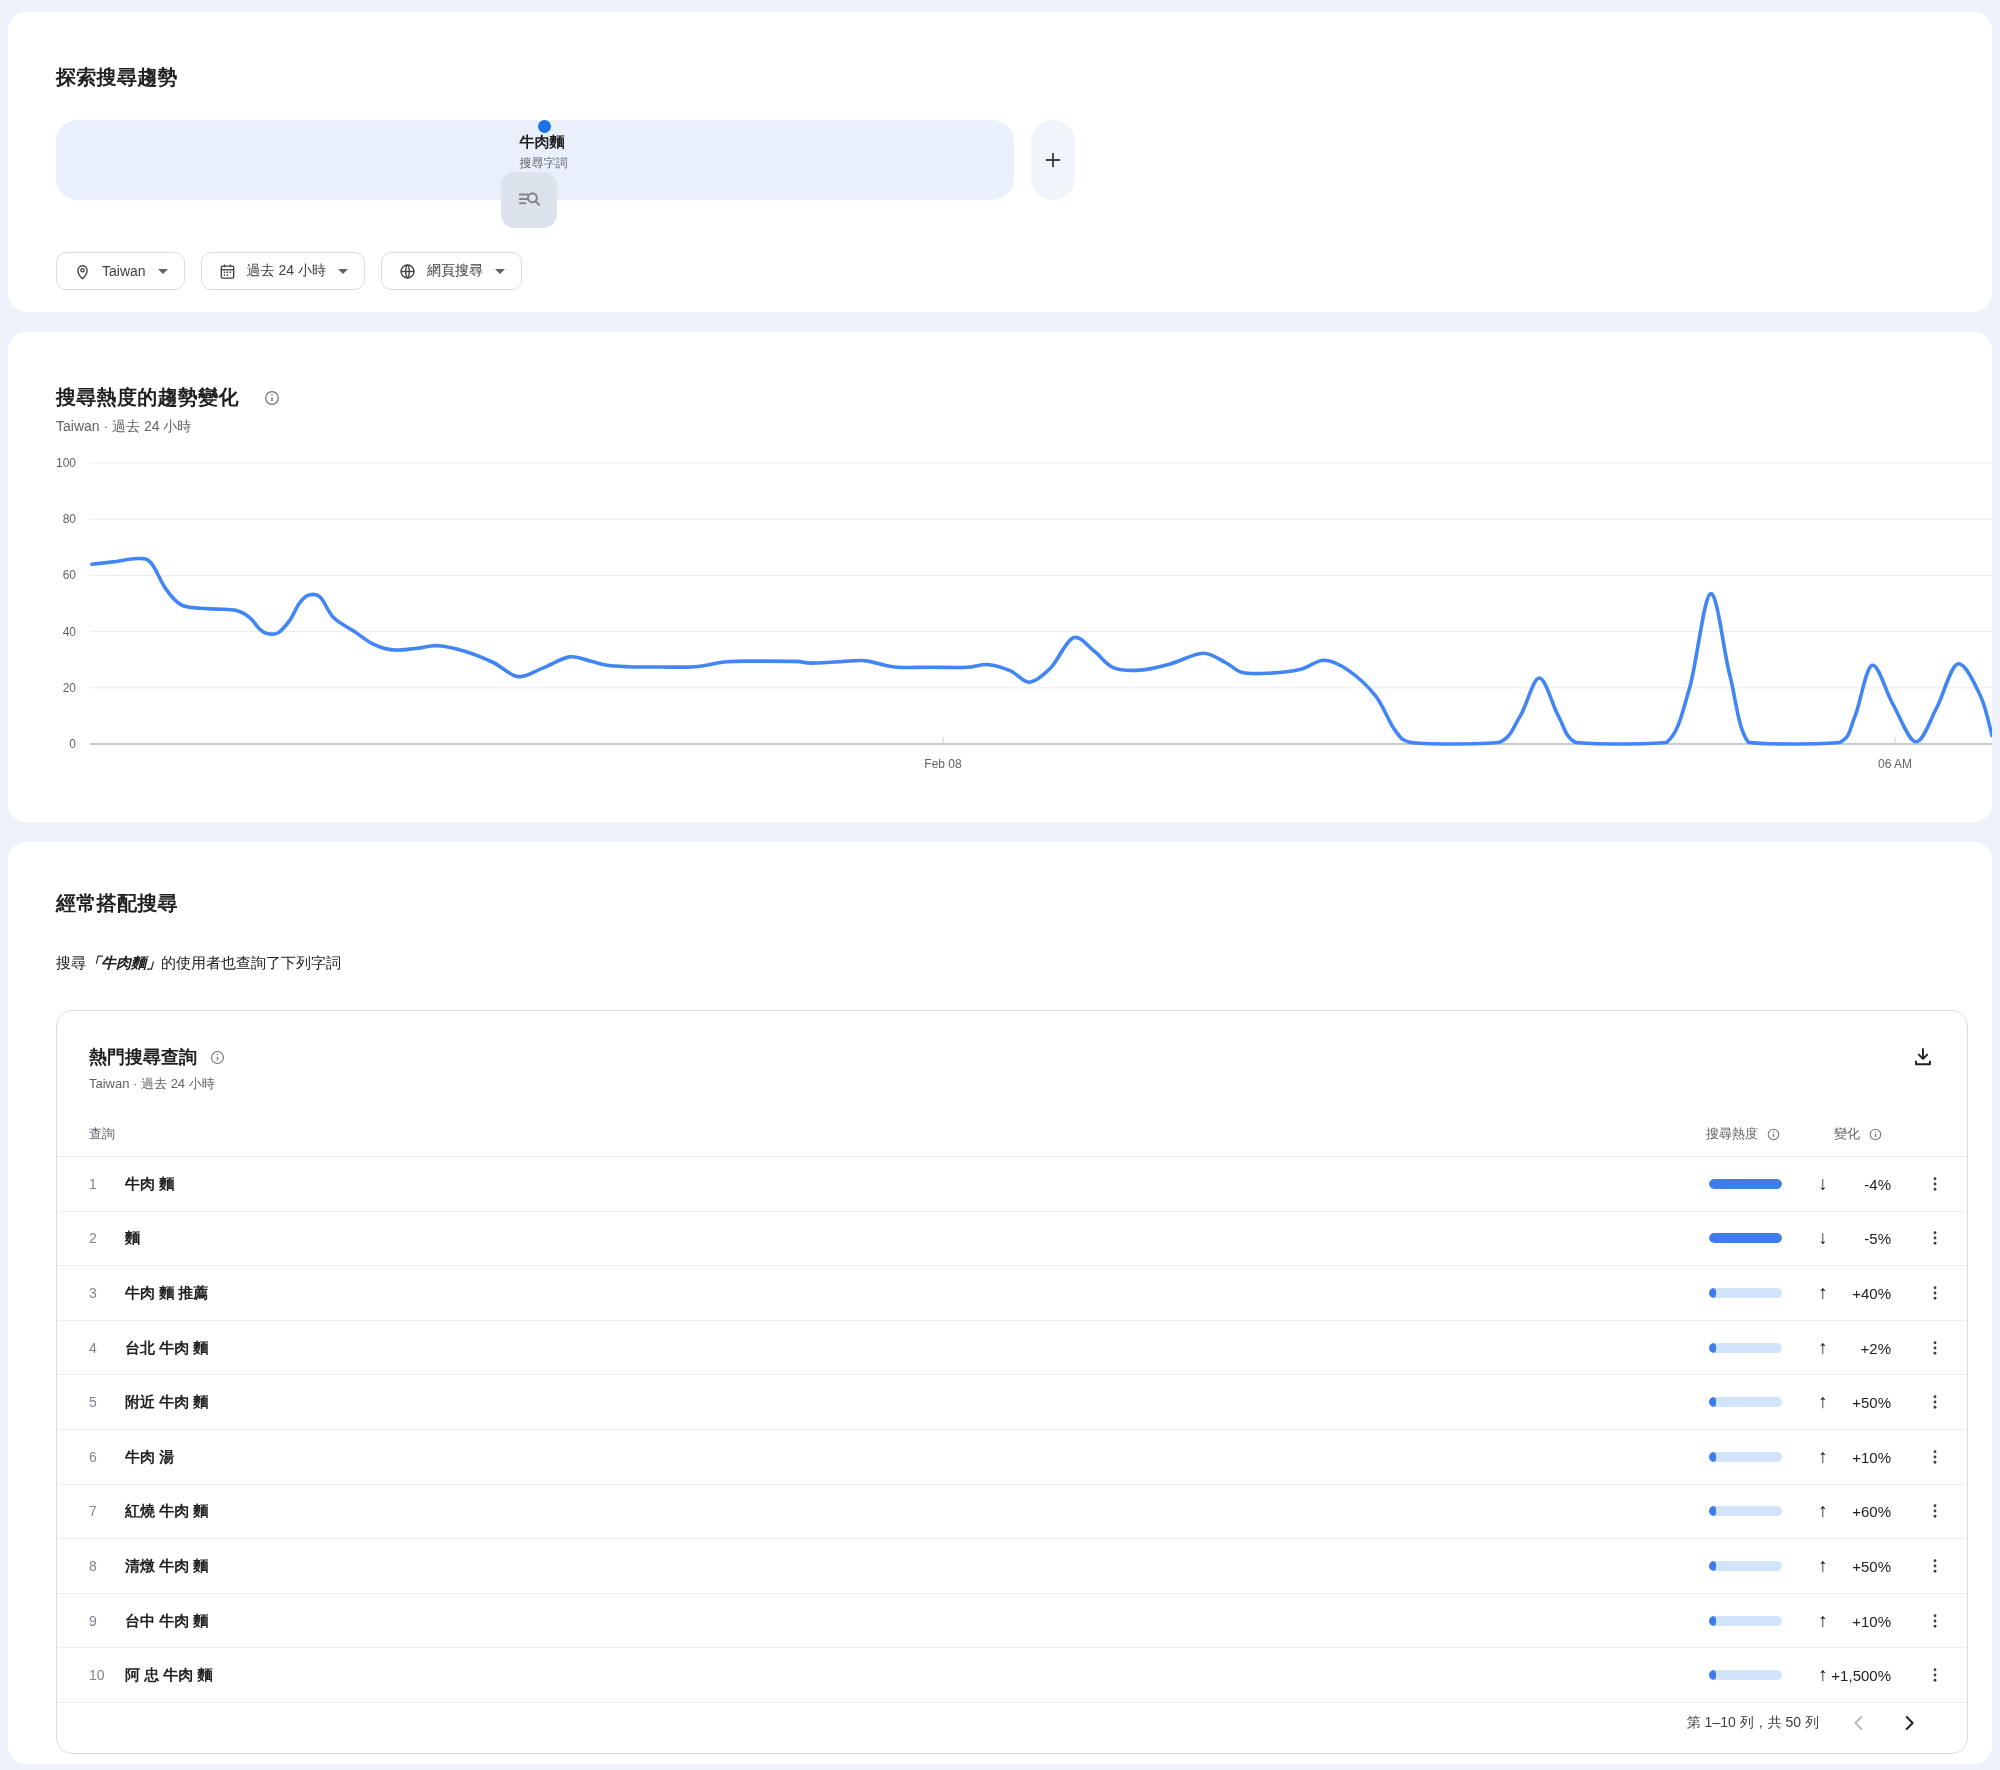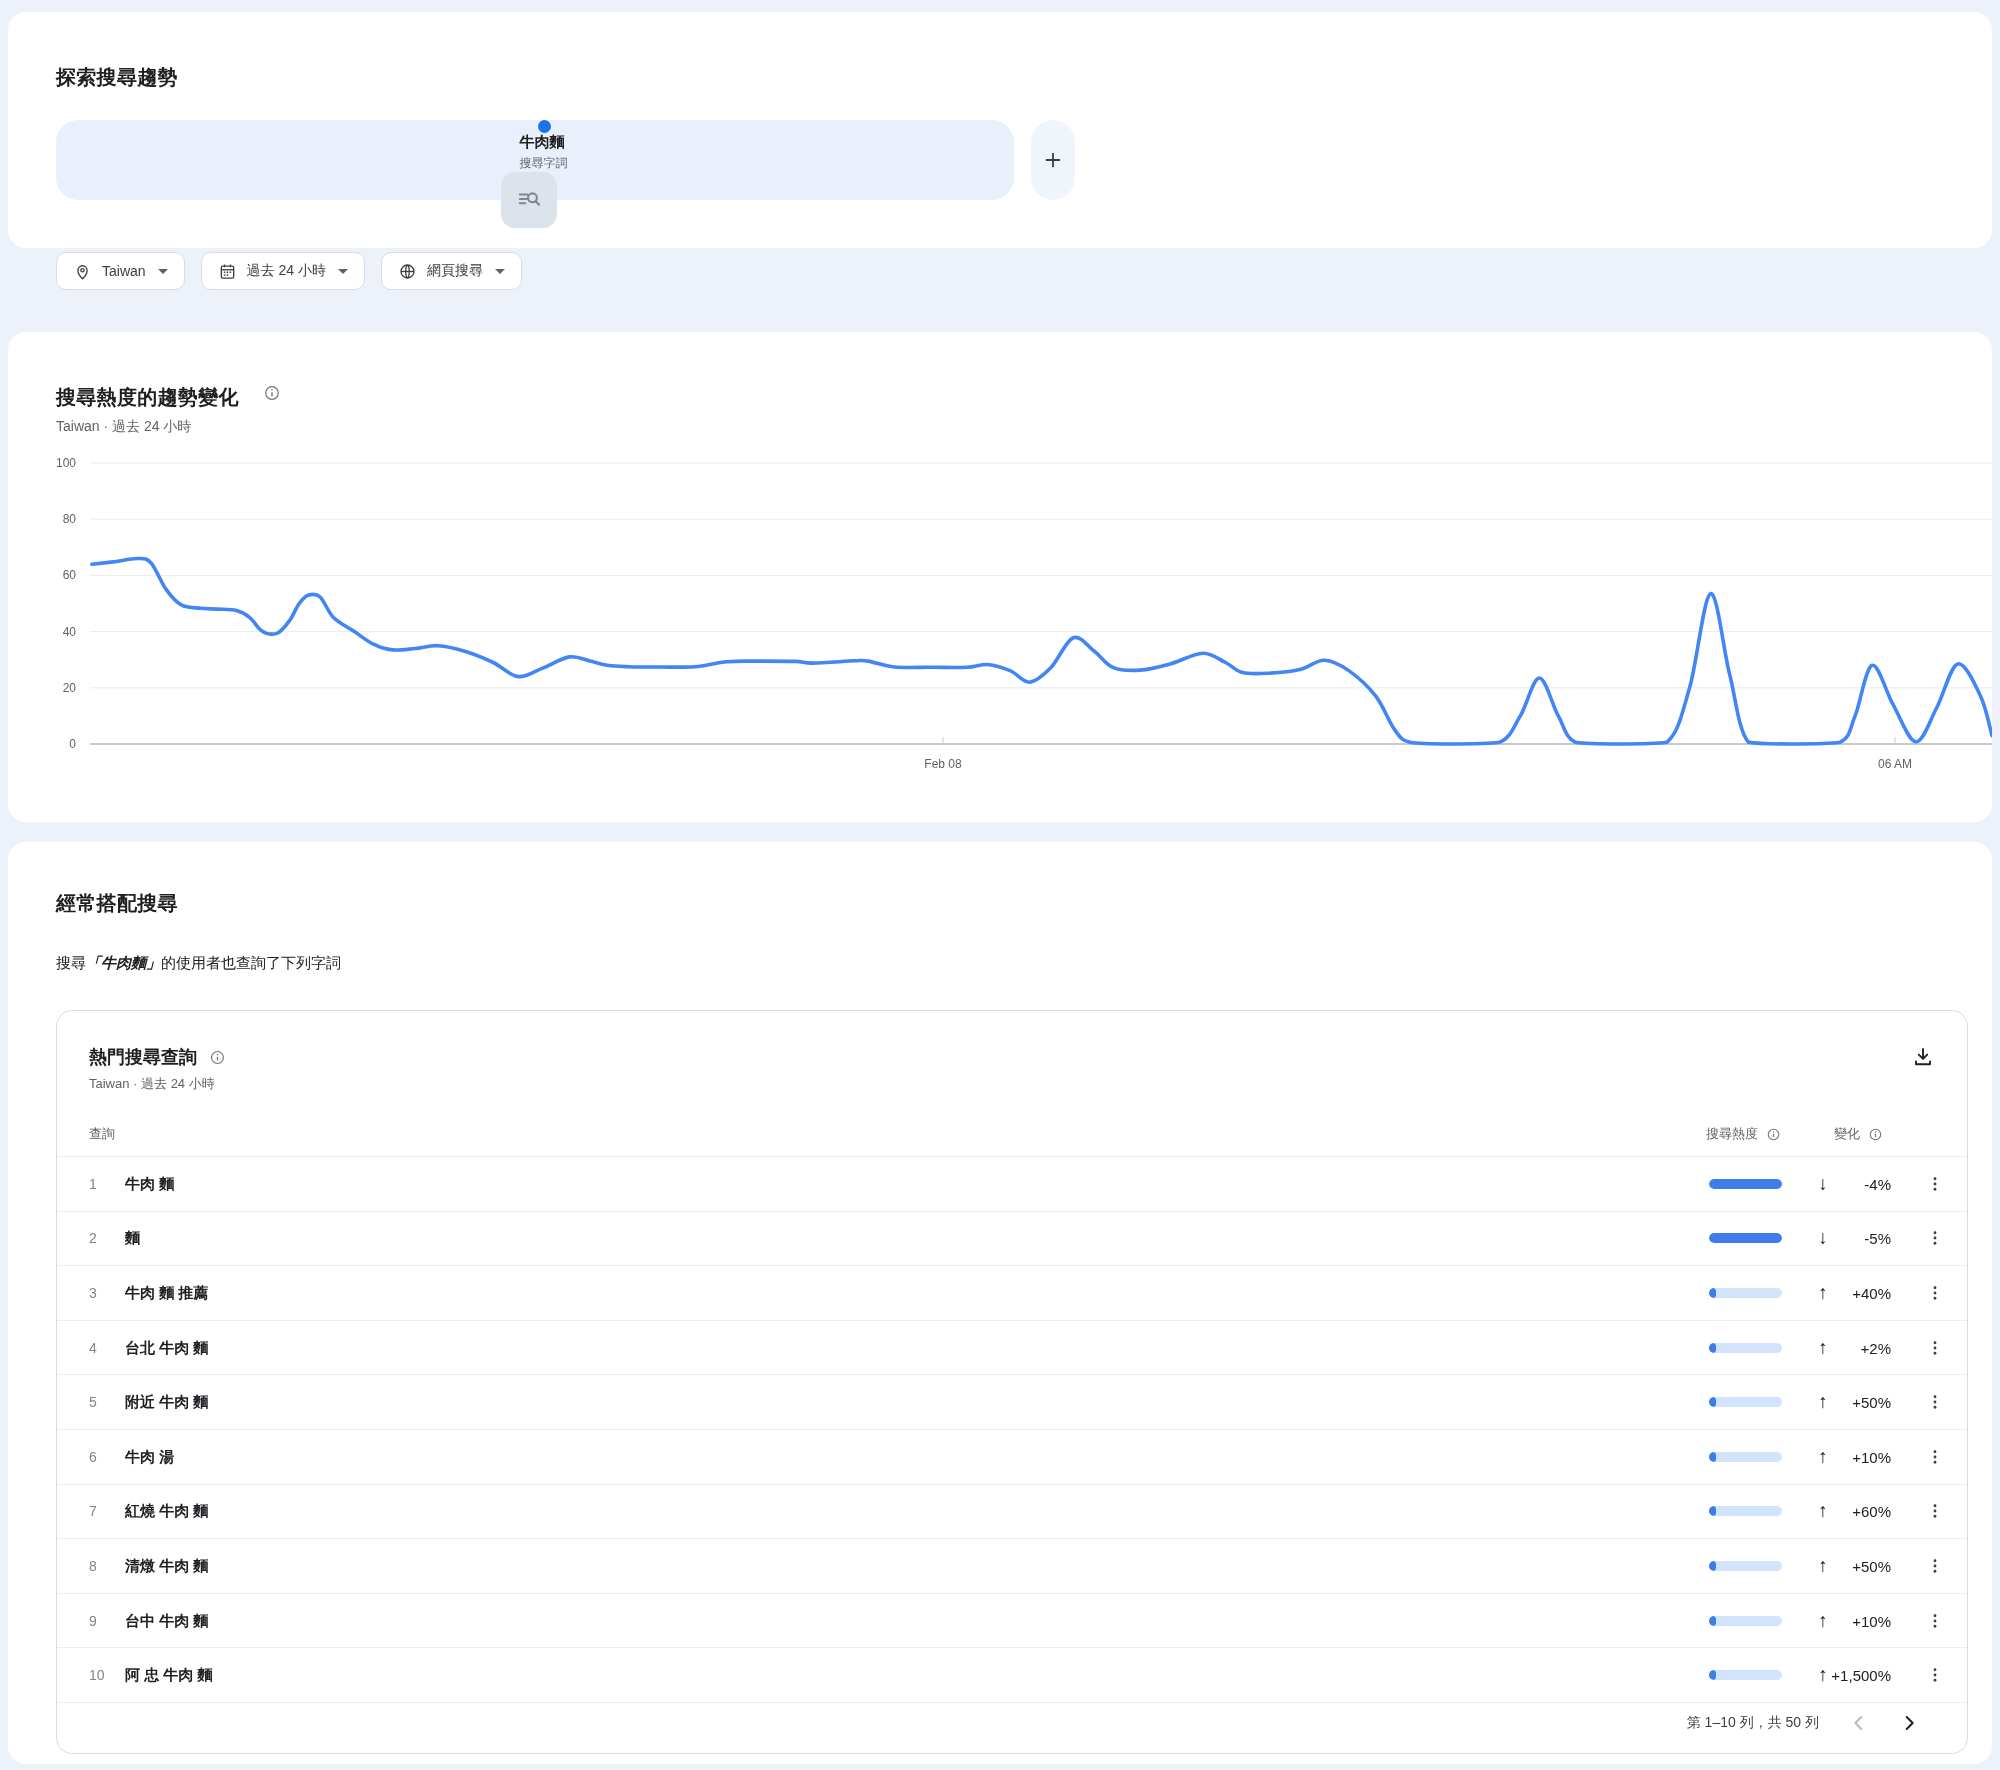--- a/index.html
+++ b/index.html
@@ -5,21 +5,21 @@
   * { margin:0; padding:0; box-sizing:border-box; }
   html,body { width:2000px; height:1770px; }
   body {
     position:relative;
     background:#edf1f9;
     font-family:"Liberation Sans","DejaVu Sans",sans-serif;
     color:#202124;
     overflow:hidden;
   }
   .card { position:absolute; left:8px; right:8px; background:#fff; border-radius:18px; }
-  #card-explore { top:12px; height:236px; }
+  #card-explore { top:12px; height:300px; }
   #card-chart   { top:332px; height:490px; }
   #card-related { top:842px; height:922px; }
 
   .h-title { font-size:20px; font-weight:700; color:#1f1f1f; letter-spacing:.3px; }
 
   
   #explore-title { position:absolute; left:48px; top:52px; }
   .term-chip {
     position:absolute; left:48px; top:108px; width:958px; height:80px;
     background:#e9f0fb; border-radius:22px; display:flex; align-items:center; cursor:pointer;flex-direction:column;
@@ -39,21 +39,21 @@
   }
   .filters { position:absolute; left:48px; top:240px; display:flex; gap:16px; }
   .filter-btn {
     height:38px; padding:3px 16px; background:#fff; border:1px solid #d9dce3; border-radius:10px;
     display:flex; align-items:center; gap:10px; font-size:14px; color:#3c4043; cursor:pointer;
     font-family:inherit;
   }
   .caret { width:0; height:0; border-left:5px solid transparent; border-right:5px solid transparent; border-top:5px solid #5f6368; margin-left:2px; }
 
   
-  .chart-head { position:absolute; left:48px; top:52px; display:flex; gap:24px; }
+  .chart-head { position:absolute; left:48px; top:52px; display:flex; align-items:center; gap:24px; }
   .chart-sub  { position:absolute; left:48px; top:86px; font-size:14px; color:#5f6368; }
   #trend-chart { position:absolute; left:0; top:108px; }
   #trend-chart text { font-family:"Liberation Sans","DejaVu Sans",sans-serif; }
 
   
   #related-title { position:absolute; left:48px; top:48px; }
   .related-desc { position:absolute; left:48px; top:112px; font-size:15px; color:#202124; }
   .related-desc b { font-weight:700;font-style:italic; }
 
   .table-card {

